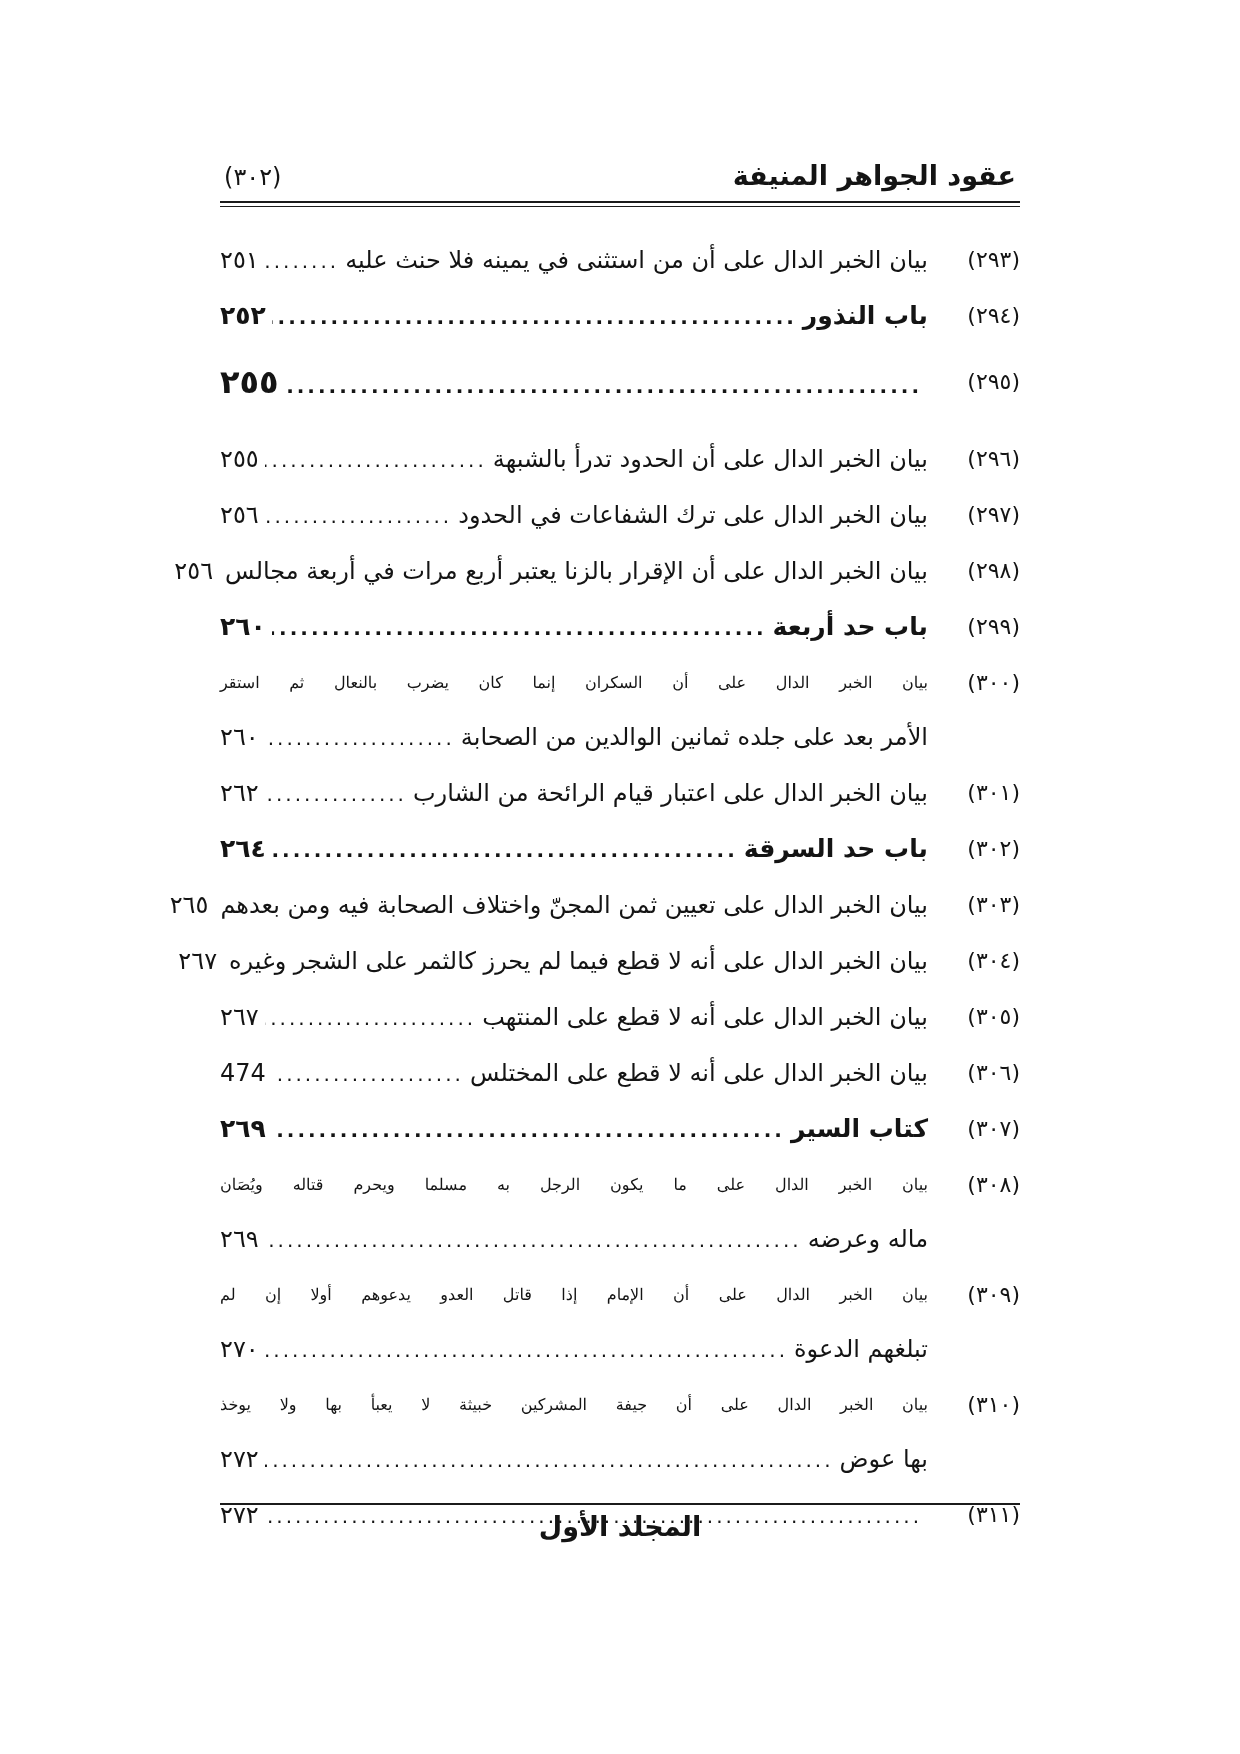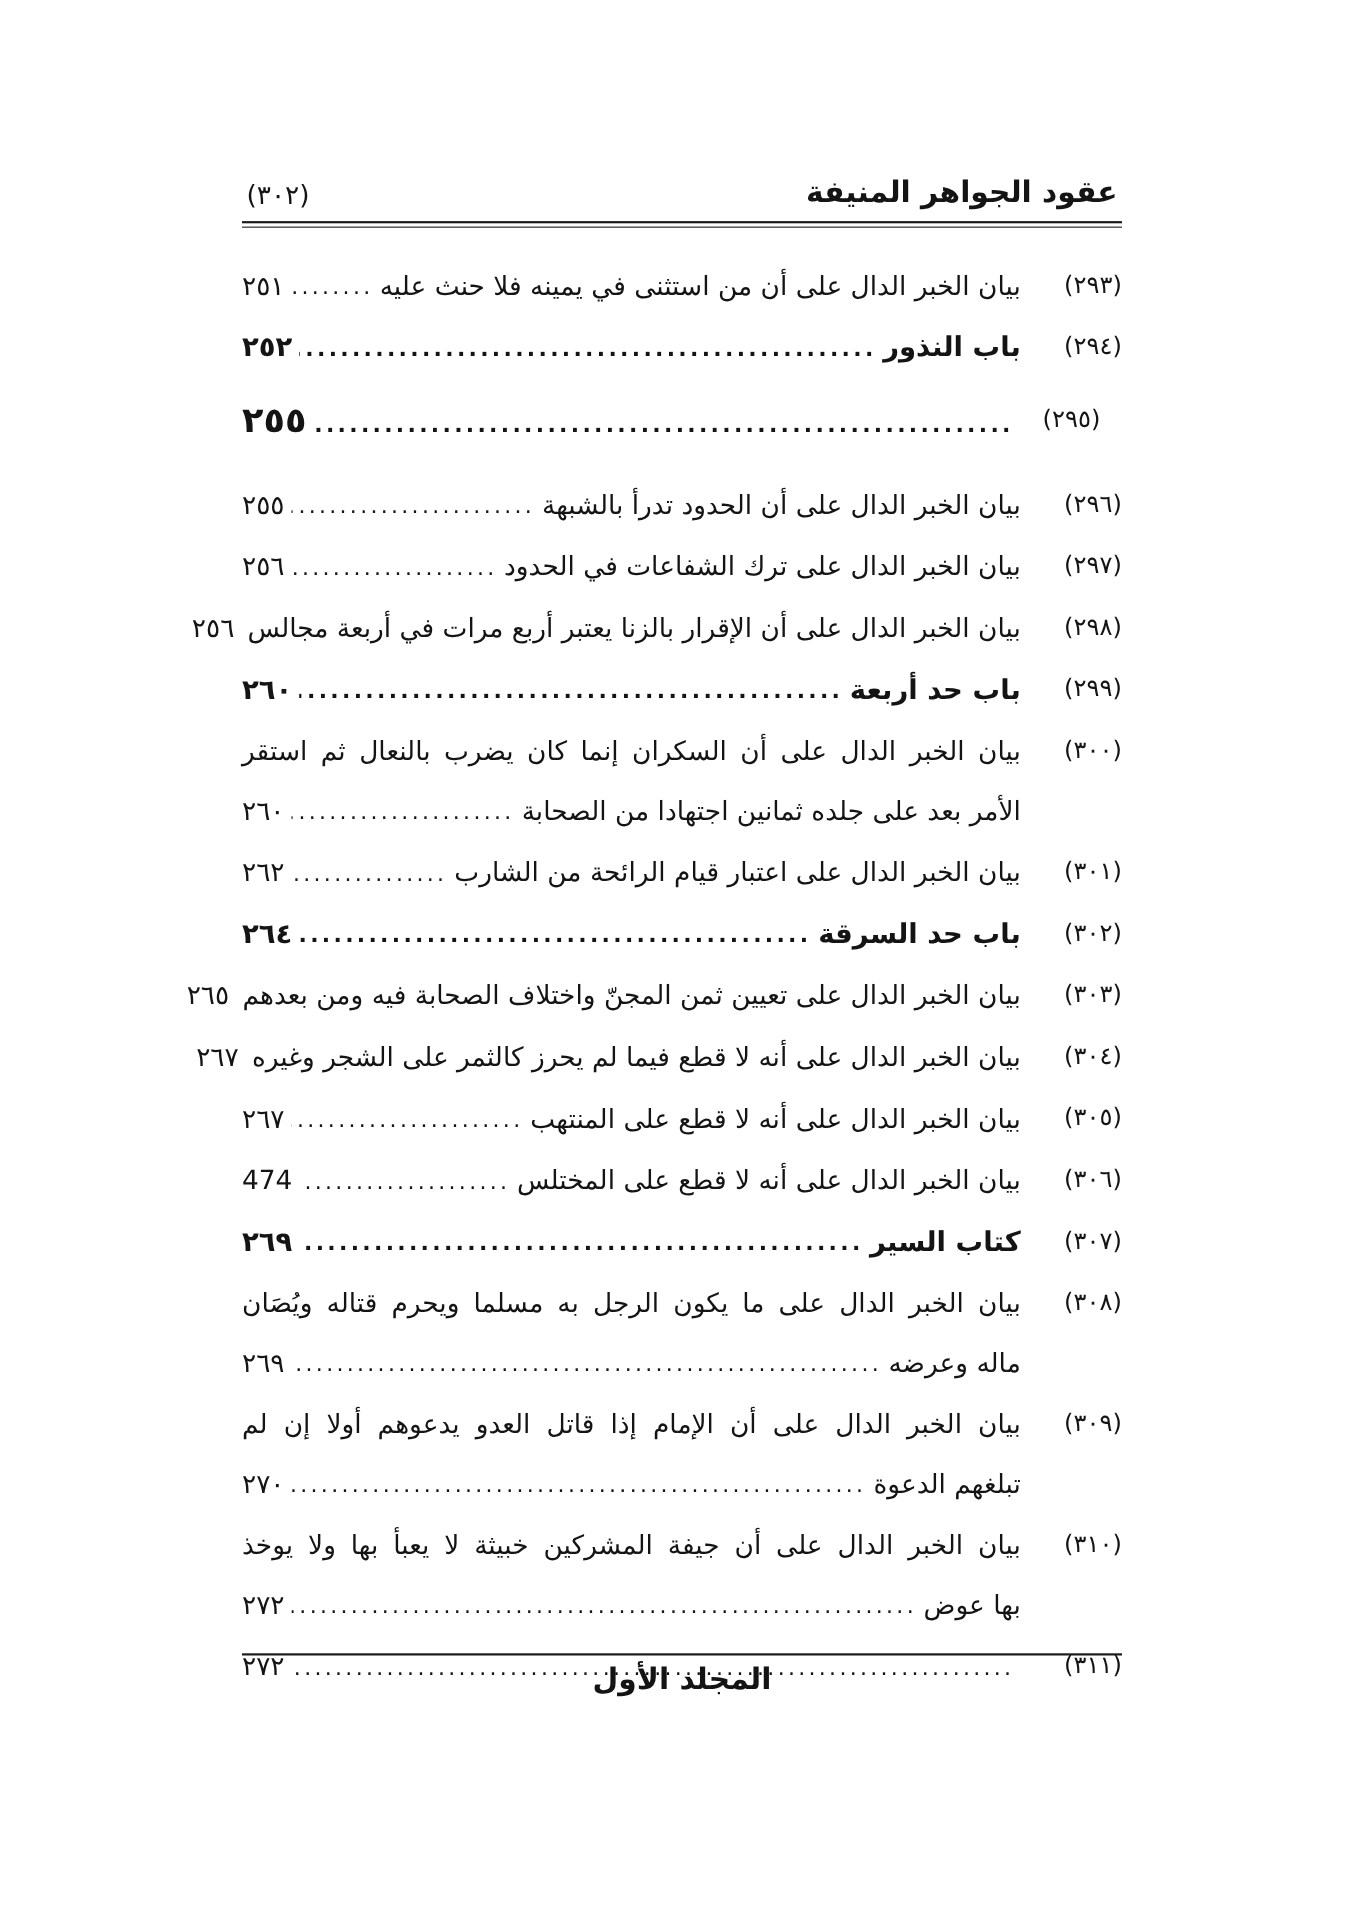--- a/index.html
+++ b/index.html
@@ -54,25 +54,26 @@
     flex:0 0 92px;
     font-size:22px;
     line-height:54px;
     white-space:nowrap;
   }
   .entry-body{
     flex:1;
     min-width:0;
   }
   .l1{
-    font-size:24px;
+    font-size:16px;
     line-height:54px;
     text-align:justify;
     text-align-last:justify;
     white-space:nowrap;
+    font-family:Liberation Serif, serif;
   }
   .l2{
     display:flex;
     align-items:baseline;
     font-size:24px;
     line-height:54px;
   }
   .l2 .t{ white-space:nowrap; }
   .leader{
     flex:1;
@@ -93,21 +94,21 @@
     font-size:25px;
   }
   
   .toc-row.kitab{ margin:6px 0 14px 0; }
   .toc-row.kitab .l2,
   .toc-row.kitab .pg{
     font-weight:700;
     font-size:32px;
     line-height:64px;
   }
-  .toc-row.kitab .num{ line-height:64px;text-align:center; }
+  .toc-row.kitab .num{ line-height:64px; }
   
   .ftr{
     position:absolute;
     top:1478px;
     right:220px;
     left:220px;
     text-align:center;
     margin-top:25px;
   }
   .ftr-rule{
@@ -199,21 +200,21 @@
               <span class="leader"></span>
               <span class="pg">٢٦٠</span>
             </div>
           </div>
         </div>
         <div class="toc-row normal">
           <span class="num">(٣٠٠)</span>
           <div class="entry-body">
             <div class="l1">بيان الخبر الدال على أن السكران إنما كان يضرب بالنعال ثم استقر</div>
             <div class="l2">
-              <span class="t">الأمر بعد على جلده ثمانين اجتهادا من الصحابة</span>
+              <span class="t">الأمر بعد على جلده ثمانين الوالدين من الصحابة</span>
               <span class="leader"></span>
               <span class="pg">٢٦٠</span>
             </div>
           </div>
         </div>
         <div class="toc-row normal">
           <span class="num">(٣٠١)</span>
           <div class="entry-body">
             <div class="l2">
               <span class="t">بيان الخبر الدال على اعتبار قيام الرائحة من الشارب</span>

